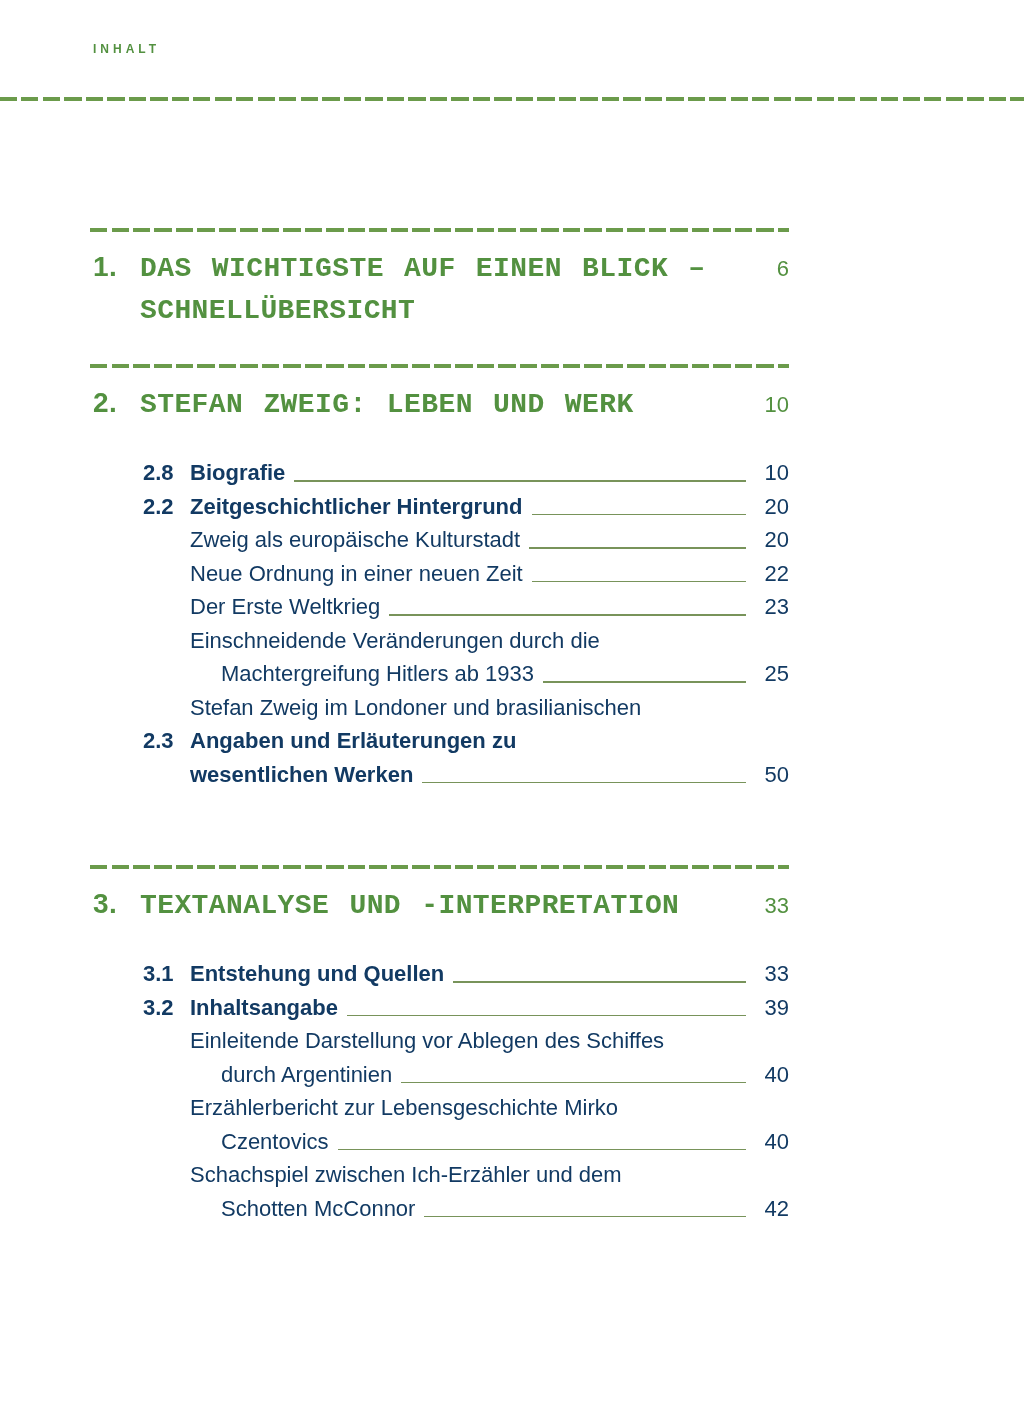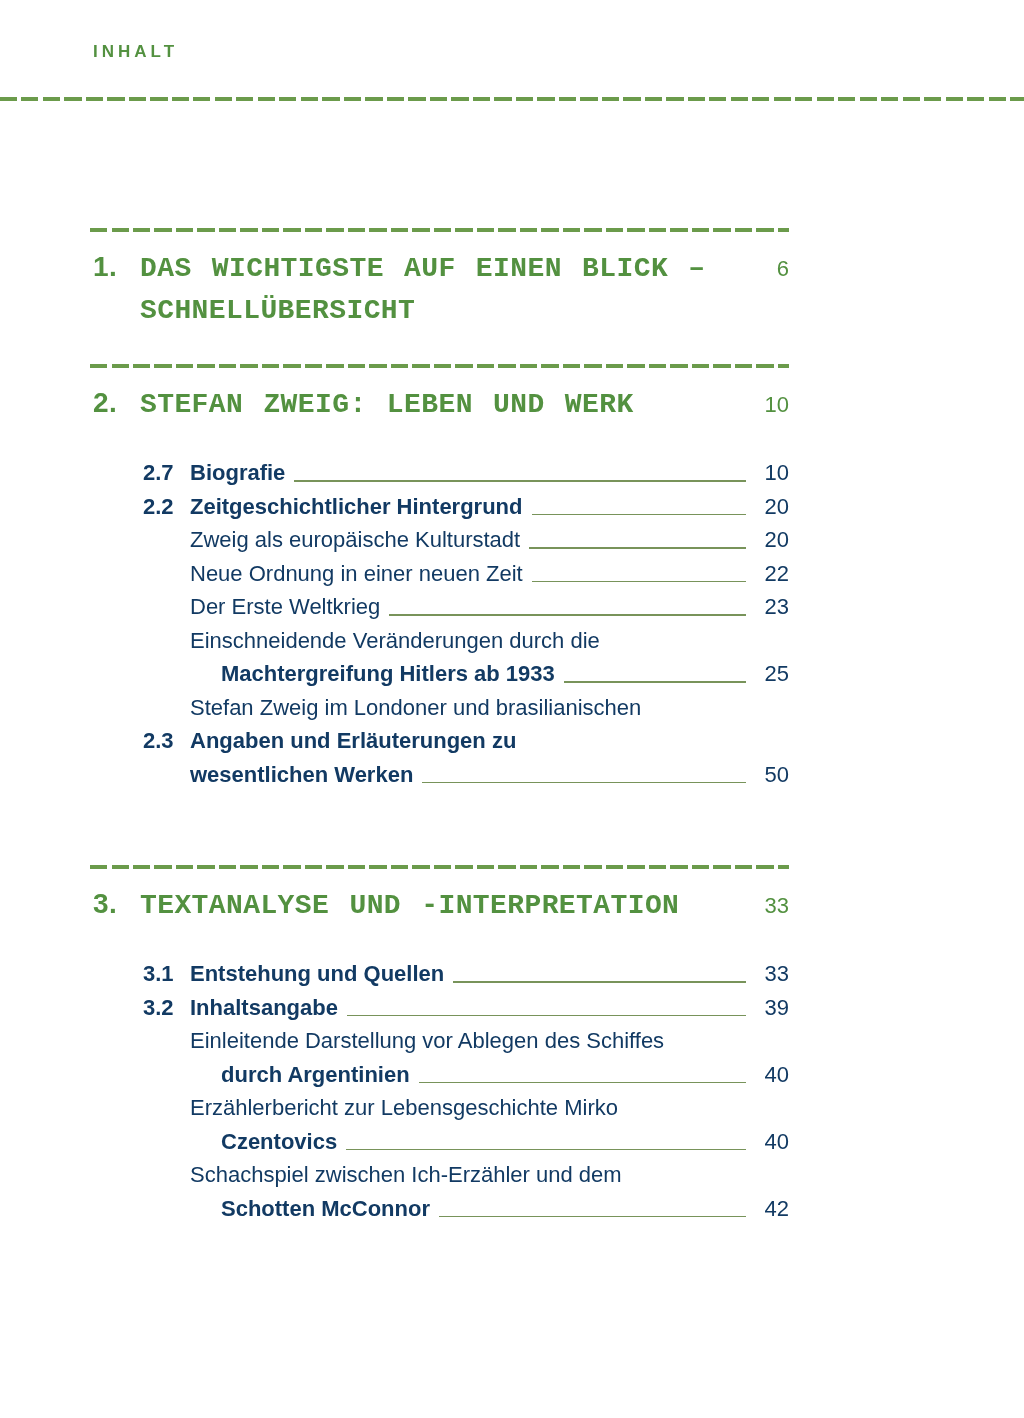--- a/index.html
+++ b/index.html
@@ -6,21 +6,21 @@
   .page{
     position:relative;
     width:1024px;height:1418px;
     background:#ffffff;
     overflow:hidden;
     font-family:"Liberation Sans", sans-serif;
   }
   
   .inhalt{
     position:absolute;left:93px;top:42px;
-    font-size:17px;font-weight:700;letter-spacing:4px;
+    font-size:12px;font-weight:700;letter-spacing:4px;
     color:var(--green-text);
   }
   
   .top-dash{
     position:absolute;top:97px;left:0;width:1024px;height:4px;
     background:repeating-linear-gradient(90deg,var(--green-dash) 0 17px,transparent 17px 21.5px);
   }
   
   .sec{position:absolute;left:90px;width:699px;}
   .sec.s1{top:228px}
@@ -48,21 +48,21 @@
   }
   .items{margin-top:30px;padding-left:53px;color:var(--navy);}
   .row{
     display:flex;align-items:baseline;
     height:33.5px;line-height:33.5px;
     font-size:22px;white-space:nowrap;
   }
   .row .num{flex:0 0 auto;width:47px;font-weight:400;}
   .row .txt{flex:0 0 auto;}
   .row.bold .num,.row.bold .txt{font-weight:700;}
-  .row.indent .txt{margin-left:31px;font-weight:bold;}
+  .row.indent .txt{margin-left:31px;}
   .leader{
     flex:1 1 auto;height:1.5px;min-width:20px;
     background:var(--leader);
     align-self:flex-end;
     margin:0 2px 8px 9px;
   }
   .pg{flex:0 0 auto;width:41px;text-align:right;font-weight:400;color:var(--navy);}
 </style>
 </head>
 <body>
@@ -86,21 +86,21 @@
         <div class="sep"></div>
         <div class="sec-head">
           <span class="sec-num">2.</span>
           <span class="sec-title">
             <div>STEFAN ZWEIG: LEBEN UND WERK</div>
           </span>
           <span class="sec-pg">10</span>
         </div>
         <div class="items">
           <div class="row bold">
-            <span class="num">2.7</span>
+            <span class="num">2.8</span>
             <span class="txt">Biografie</span>
             <span class="leader"></span>
             <span class="pg">10</span>
           </div>
           <div class="row bold">
             <span class="num">2.2</span>
             <span class="txt">Zeitgeschichtlicher Hintergrund</span>
             <span class="leader"></span>
             <span class="pg">20</span>
           </div>

